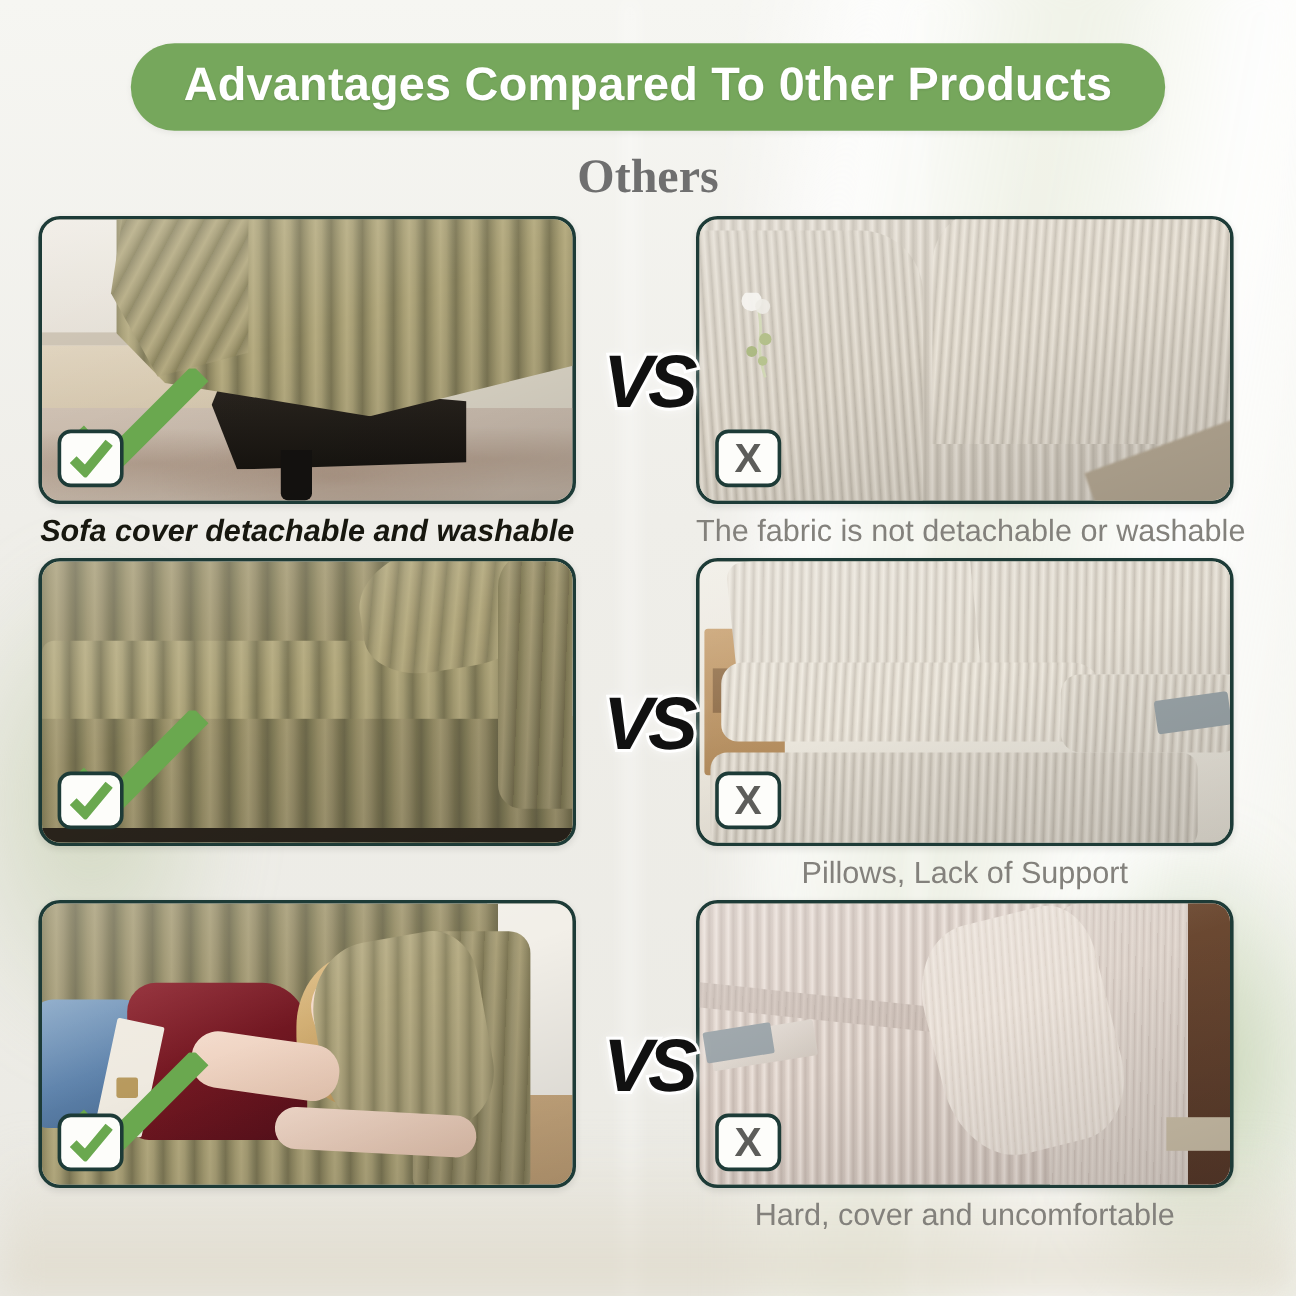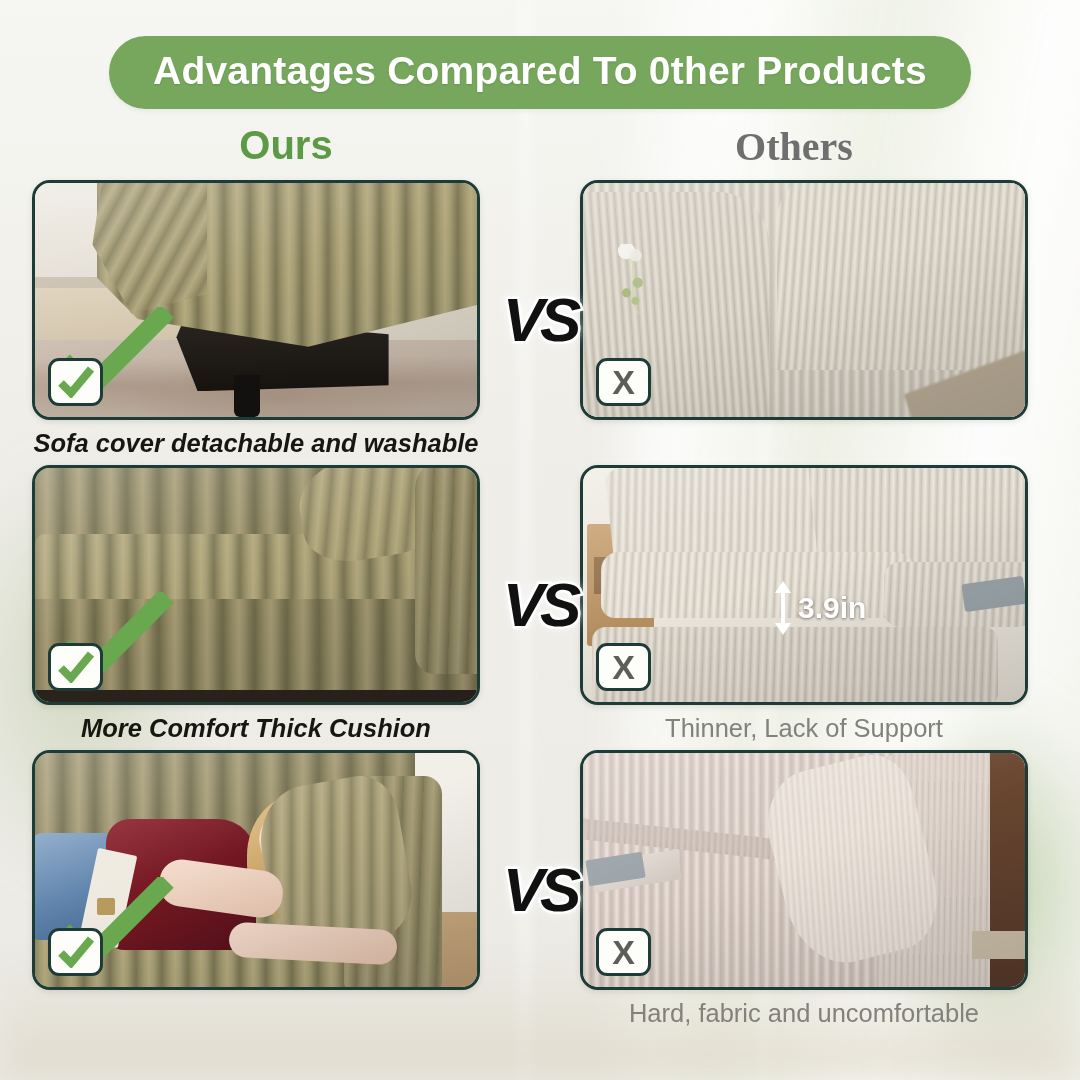--- a/index.html
+++ b/index.html
@@ -352,21 +352,20 @@
   <div class="bg-floor"></div>
 </div>
 
 <div class="page">
 
   <div class="banner-wrap">
     <div class="banner">Advantages Compared To 0ther Products</div>
   </div>
 
   <div class="col-heads">
-    <div class="head-ours">Ours</div>
     <div class="head-others">Others</div>
   </div>
 
   <div class="rows">
 
     <div class="row">
       <div class="row-cards">
 
         <div class="cell">
           <div class="card">
@@ -406,20 +405,21 @@
                 <circle cx="38" cy="68" r="9" fill="#aebb82"></circle>
                 <circle cx="18" cy="86" r="8" fill="#a7b57b"></circle>
                 <circle cx="34" cy="100" r="7" fill="#b3c089"></circle>
               </svg>
               <div class="sheen"></div>
             </div>
             <div class="badge">
               <span class="badge-x">X</span>
             </div>
           </div>
+          <div class="caption cap-others">The fabric is not detachable or washable</div>
         </div>
 
       </div>
       <div class="vs">VS</div>
     </div>
 
     <div class="row">
       <div class="row-cards">
 
         <div class="cell">
@@ -438,52 +438,43 @@
 
             <svg class="tick-over" viewBox="0 0 120 96">
               <path d="M8 54 L34 82 L112 4" fill="none" stroke="#6aa84f" stroke-width="19" stroke-linecap="butt" stroke-linejoin="miter"></path>
             </svg>
             <div class="badge">
               <svg width="36" height="32" viewBox="0 0 36 32">
                 <path d="M3 17 L13 27 L33 3" fill="none" stroke="#6aa84f" stroke-width="8" stroke-linecap="butt"></path>
               </svg>
             </div>
           </div>
-          <div class="caption cap-ours">More Comfort Thick Cushion</div>
         </div>
 
         <div class="cell">
           <div class="card">
             <div class="photo">
               <div class="r2t-wall"></div>
               <div class="r2t-cab"></div>
               <div class="r2t-cabline"></div>
               <div class="r2t-backR"></div>
               <div class="r2t-backcush"></div>
               <div class="r2t-seat"></div>
               <div class="r2t-seatR"></div>
               <div class="r2t-basefront"></div>
               <div class="r2t-tablet"></div>
               <div class="sheen"></div>
             </div>
 
-            <div class="meas meas-white" style="left:190px; top:112px;">
-              <svg class="arrow" width="20" height="56" viewBox="0 0 20 56">
-                <line x1="10" y1="9" x2="10" y2="47" stroke="#ffffff" stroke-width="4"></line>
-                <path d="M10 1 L18 13 L2 13 Z" fill="#ffffff"></path>
-                <path d="M10 55 L18 43 L2 43 Z" fill="#ffffff"></path>
-              </svg>
-              <span class="lbl">3.9in</span>
-            </div>
 
             <div class="badge">
               <span class="badge-x">X</span>
             </div>
           </div>
-          <div class="caption cap-others">Thinner, Lack of Support</div>
+          <div class="caption cap-others">Pillows, Lack of Support</div>
         </div>
 
       </div>
       <div class="vs">VS</div>
     </div>
 
     <div class="row">
       <div class="row-cards">
 
         <div class="cell">
@@ -524,21 +515,21 @@
               <div class="r3t-armR"></div>
               <div class="r3t-pillow"></div>
               <div class="r3t-chair"></div>
               <div class="r3t-chairseat"></div>
               <div class="sheen"></div>
             </div>
             <div class="badge">
               <span class="badge-x">X</span>
             </div>
           </div>
-          <div class="caption cap-others">Hard, fabric and uncomfortable</div>
+          <div class="caption cap-others">Hard, cover and uncomfortable</div>
         </div>
 
       </div>
       <div class="vs">VS</div>
     </div>
 
   </div>
 </div>
 
 </body></html>

